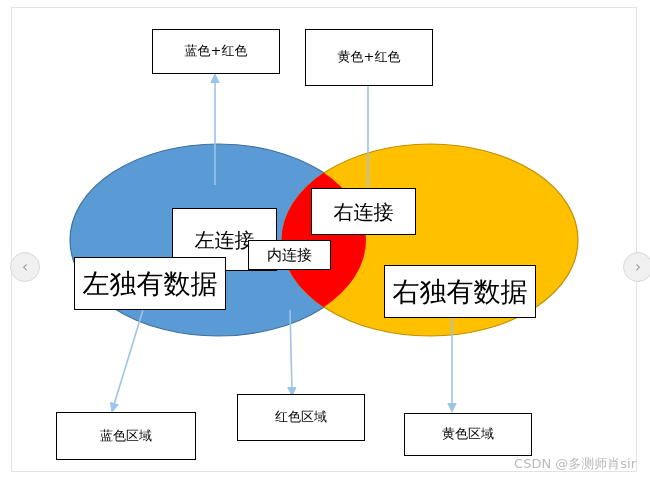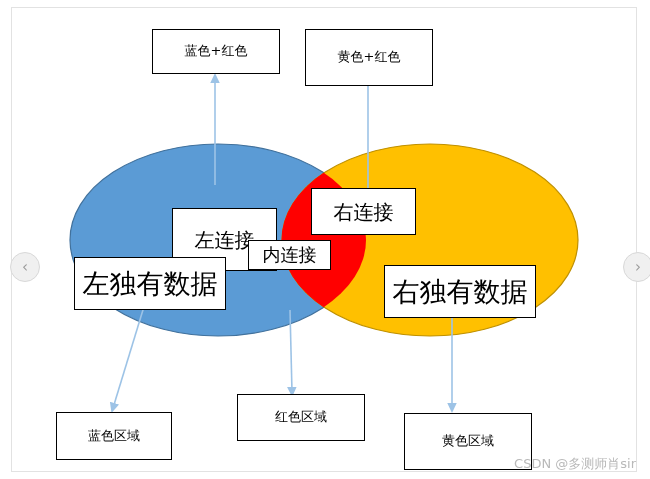--- a/index.html
+++ b/index.html
@@ -40,21 +40,21 @@
     border: 1px solid #000000;
     box-sizing: border-box;
     display: flex;
     align-items: center;
     justify-content: center;
     color: #000000;
     line-height: 1.1;
     white-space: nowrap;
   }
   .small-label { font-size: 13px; }
-  .mid-label { font-size: 18px; }
+  .mid-label { font-size: 15px; }
   .big-label { font-size: 27px; margin-top: 24px; }
   .join-label { font-size: 20px; }
 
   
   .arrow {
     position: absolute;
     width: 30px;
     height: 30px;
     border-radius: 50%;
     background: #f0f0f0;
@@ -136,29 +136,29 @@
   </div>
 
   <div class="box big-label" style="left:74px; top:233px; width:152px; height:53px;">
     <span>左独有数据</span>
   </div>
 
   <div class="box big-label" style="left:384px; top:241px; width:152px; height:53px;">
     <span>右独有数据</span>
   </div>
 
-  <div class="box small-label" style="left:56px; top:412px; width:116px; height:48px;">
+  <div class="box small-label" style="left:56px; top:412px; width:140px; height:48px;">
     <span>蓝色区域</span>
   </div>
 
   <div class="box small-label" style="left:237px; top:394px; width:128px; height:47px;">
     <span>红色区域</span>
   </div>
 
-  <div class="box small-label" style="left:404px; top:413px; width:128px; height:57px;">
+  <div class="box small-label" style="left:404px; top:413px; width:128px; height:43px;">
     <span>黄色区域</span>
   </div>
 
   <div class="arrow arrow-left">
     <span>‹</span>
   </div>
   <div class="arrow arrow-right">
     <span>›</span>
   </div>
 

